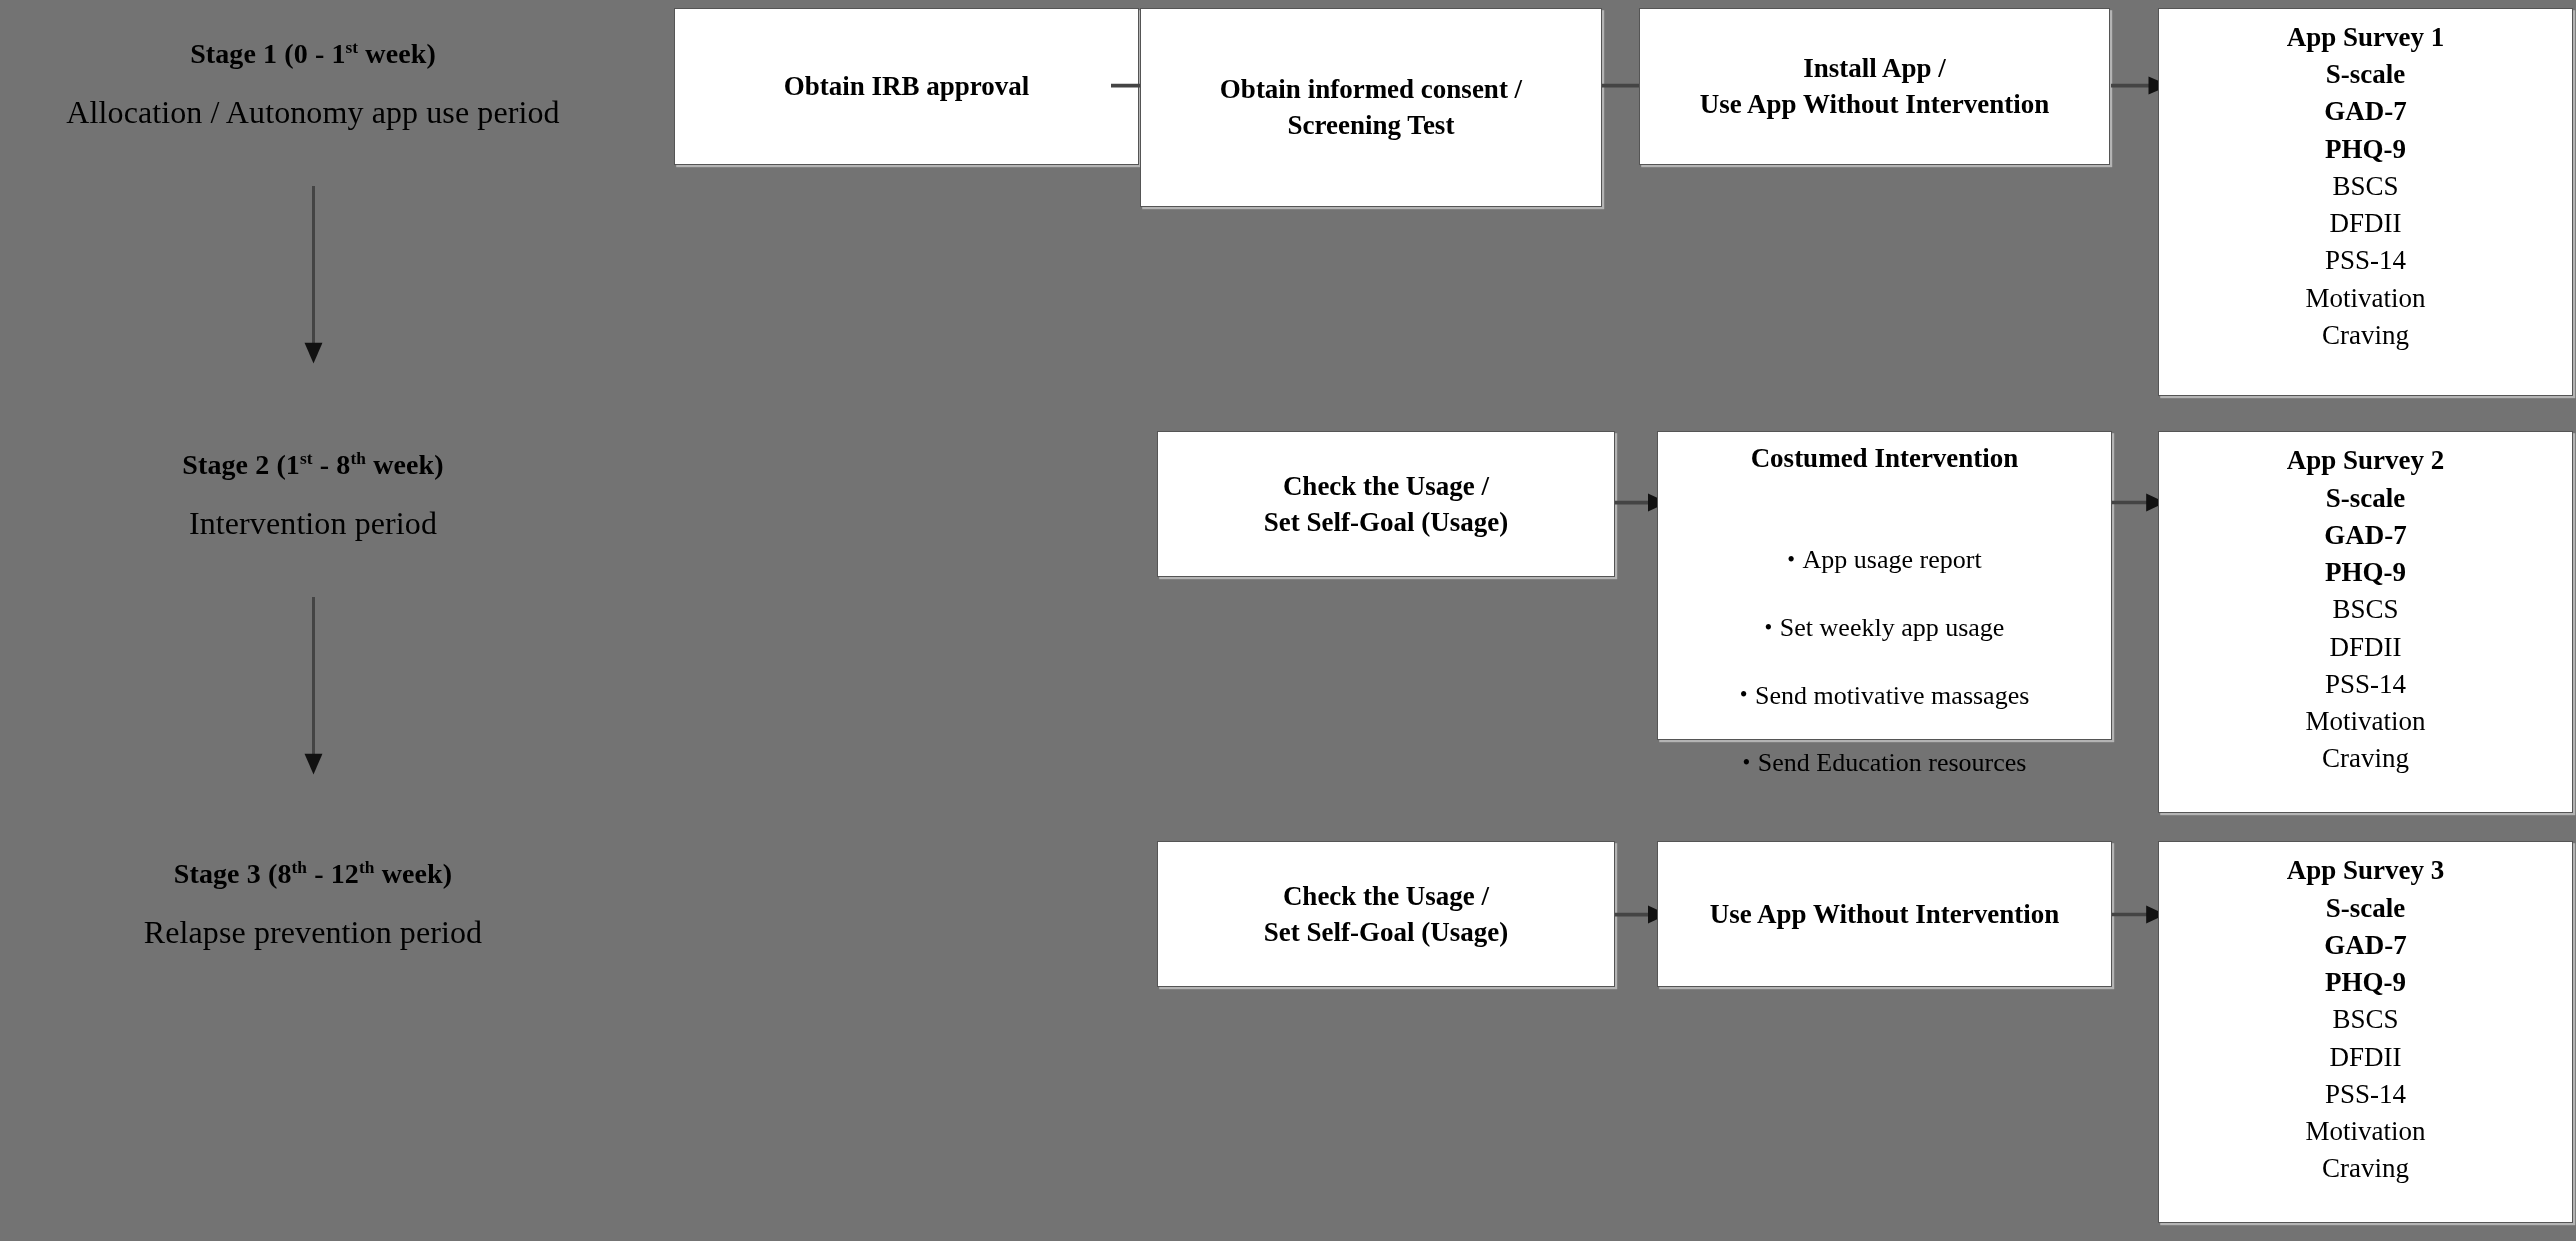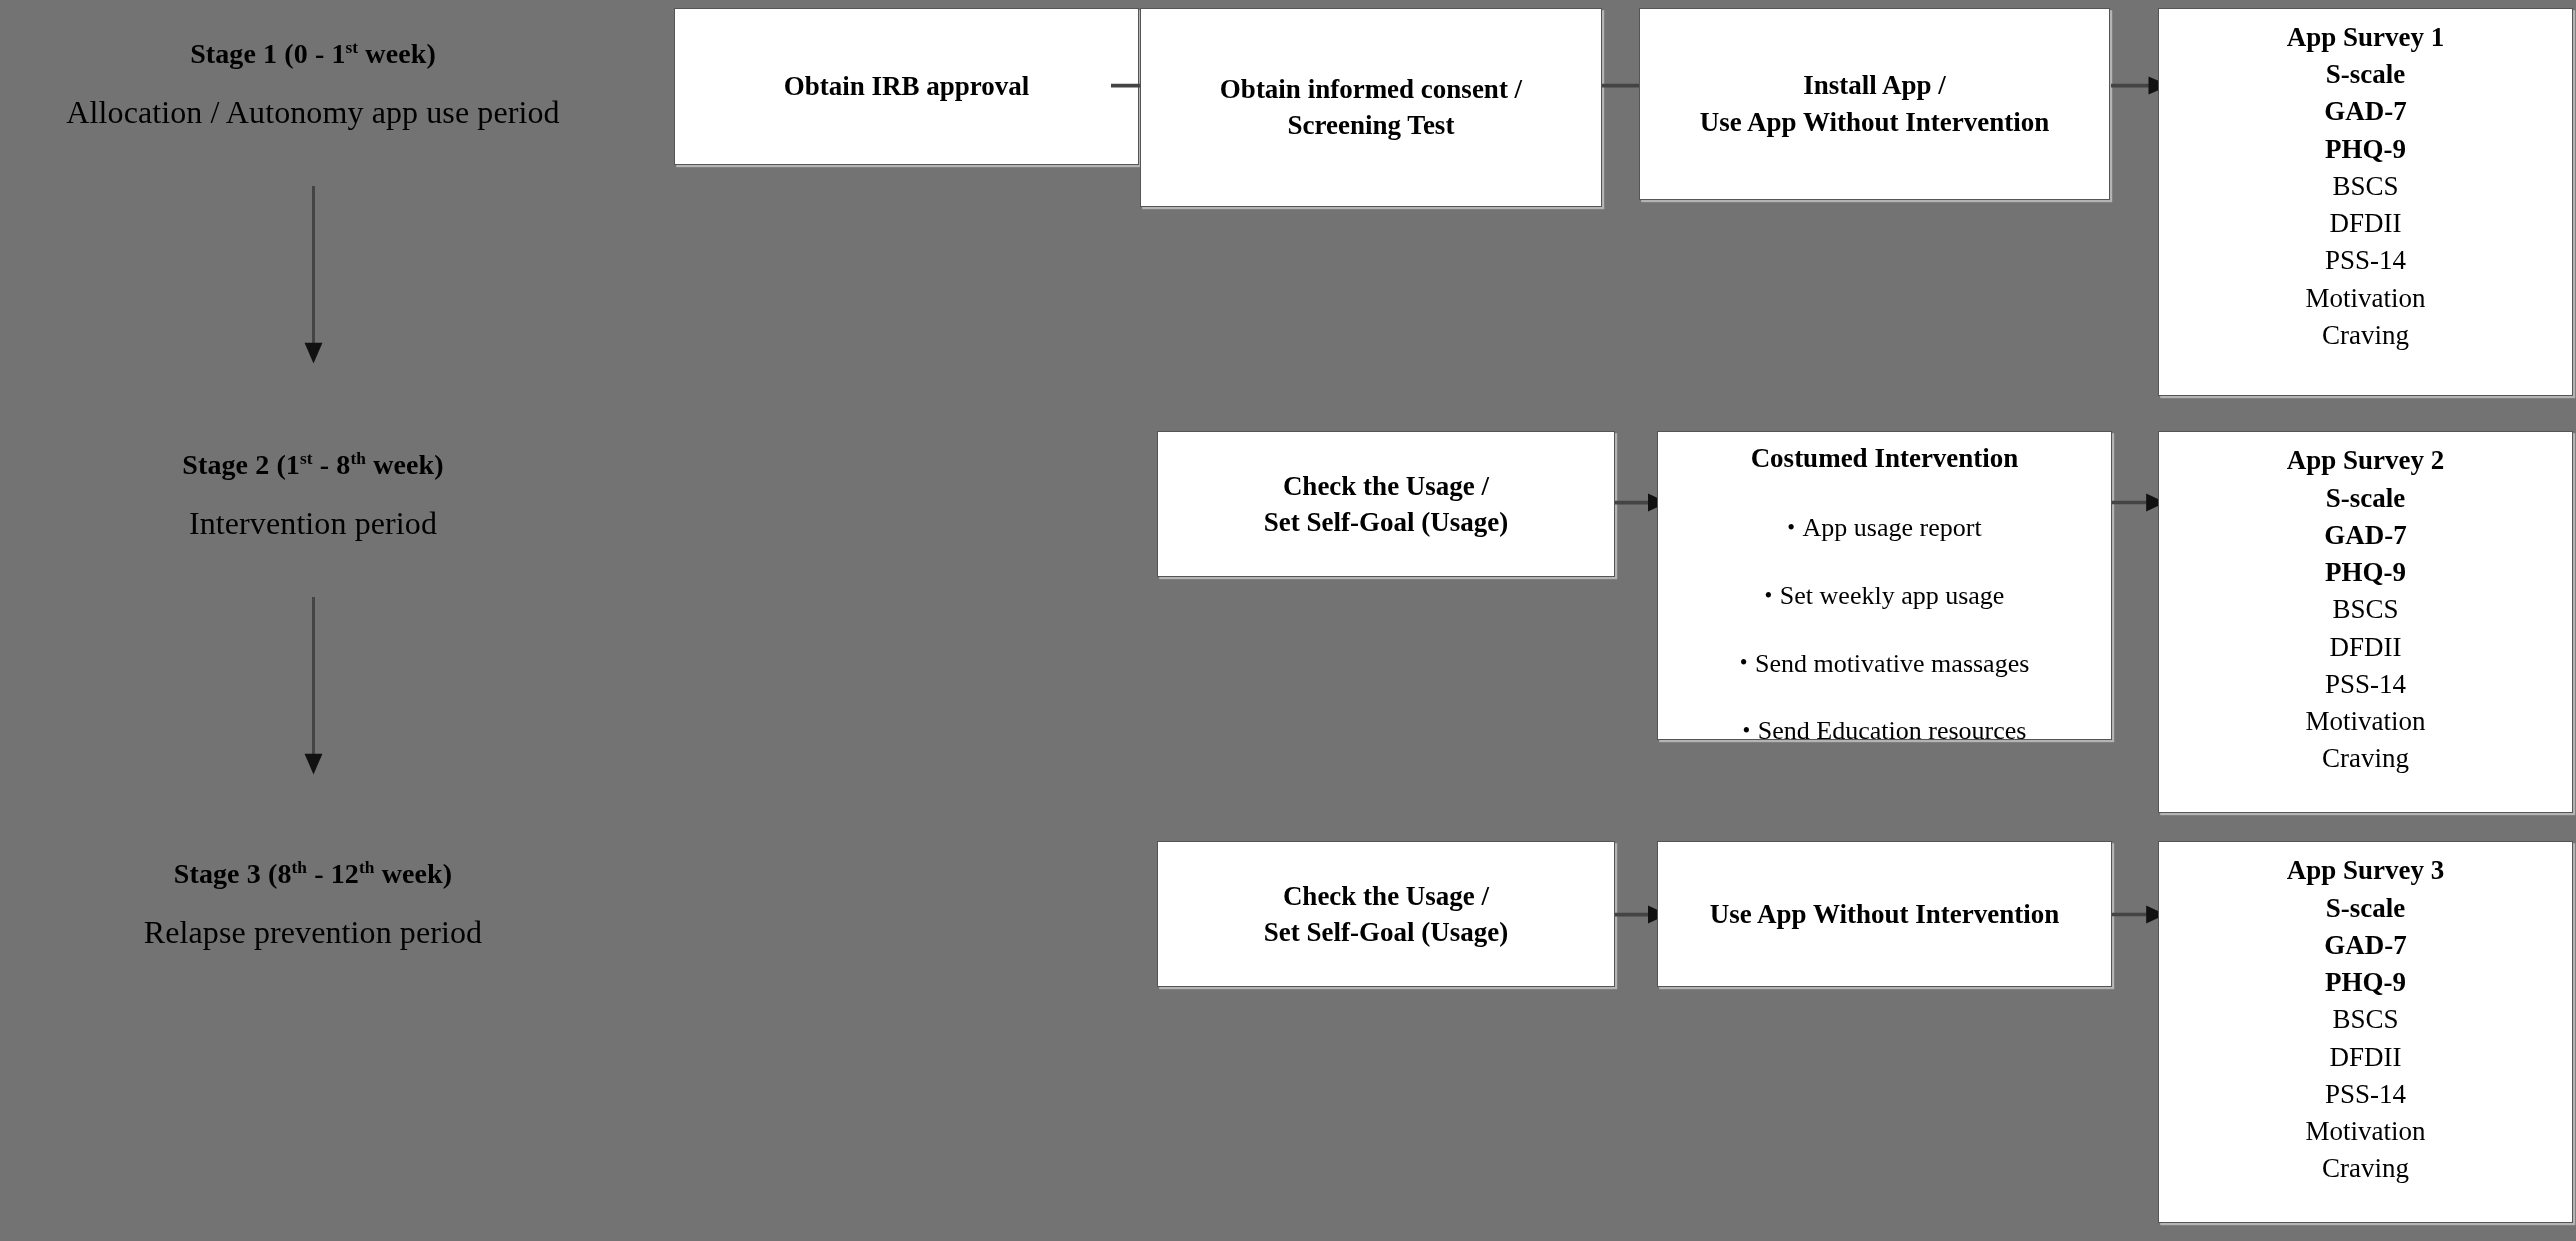--- a/index.html
+++ b/index.html
@@ -184,21 +184,21 @@
   <div class="box" style="left:1140px; top:7.5px; width:462px; height:199px;">
     <div class="box-text">Obtain informed consent /
 Screening Test</div>
   </div>
 
   <svg class="arrow-h" style="left:1602px; top:75px; width:60px; height:21px;" viewBox="0 0 80 28">
     <line x1="0" y1="14" x2="56" y2="14" stroke="#444444" stroke-width="5"></line>
     <polygon points="78,14 50,2 50,26" fill="#111111"></polygon>
   </svg>
 
-  <div class="box" style="left:1639px; top:7.5px; width:471px; height:192px;">
+  <div class="box" style="left:1639px; top:7.5px; width:471px; height:157px;">
     <div class="box-text">Install App /
 Use App Without  Intervention</div>
   </div>
 
   <svg class="arrow-h" style="left:2111px; top:75px; width:60px; height:21px;" viewBox="0 0 80 28">
     <line x1="0" y1="14" x2="56" y2="14" stroke="#444444" stroke-width="5"></line>
     <polygon points="78,14 50,2 50,26" fill="#111111"></polygon>
   </svg>
 
   <div class="survey-box" style="left:2158px; top:7.5px; width:415px; height:388px;">
@@ -216,21 +216,21 @@
   <div class="box" style="left:1157px; top:431px; width:458px; height:146px;">
     <div class="box-text">Check the Usage /
 Set Self-Goal (Usage)</div>
   </div>
 
   <svg class="arrow-h" style="left:1615px; top:492px; width:54px; height:21px;" viewBox="0 0 72 28">
     <line x1="0" y1="14" x2="50" y2="14" stroke="#444444" stroke-width="5"></line>
     <polygon points="70,14 44,2 44,26" fill="#111111"></polygon>
   </svg>
 
-  <div class="interv-box" style="left:1657px; top:431px; width:455px; height:309px;">
+  <div class="interv-box" style="left:1657px; top:431px; width:455px; height:309px;gap:32px;">
     <div class="interv-title">Costumed Intervention</div>
     <ul class="interv-list">
       <li class="interv-item">
         <span class="bullet">•</span><span>App usage report</span>
       </li>
       <li class="interv-item">
         <span class="bullet">•</span><span>Set weekly app usage</span>
       </li>
       <li class="interv-item">
         <span class="bullet">•</span><span>Send motivative massages</span>

